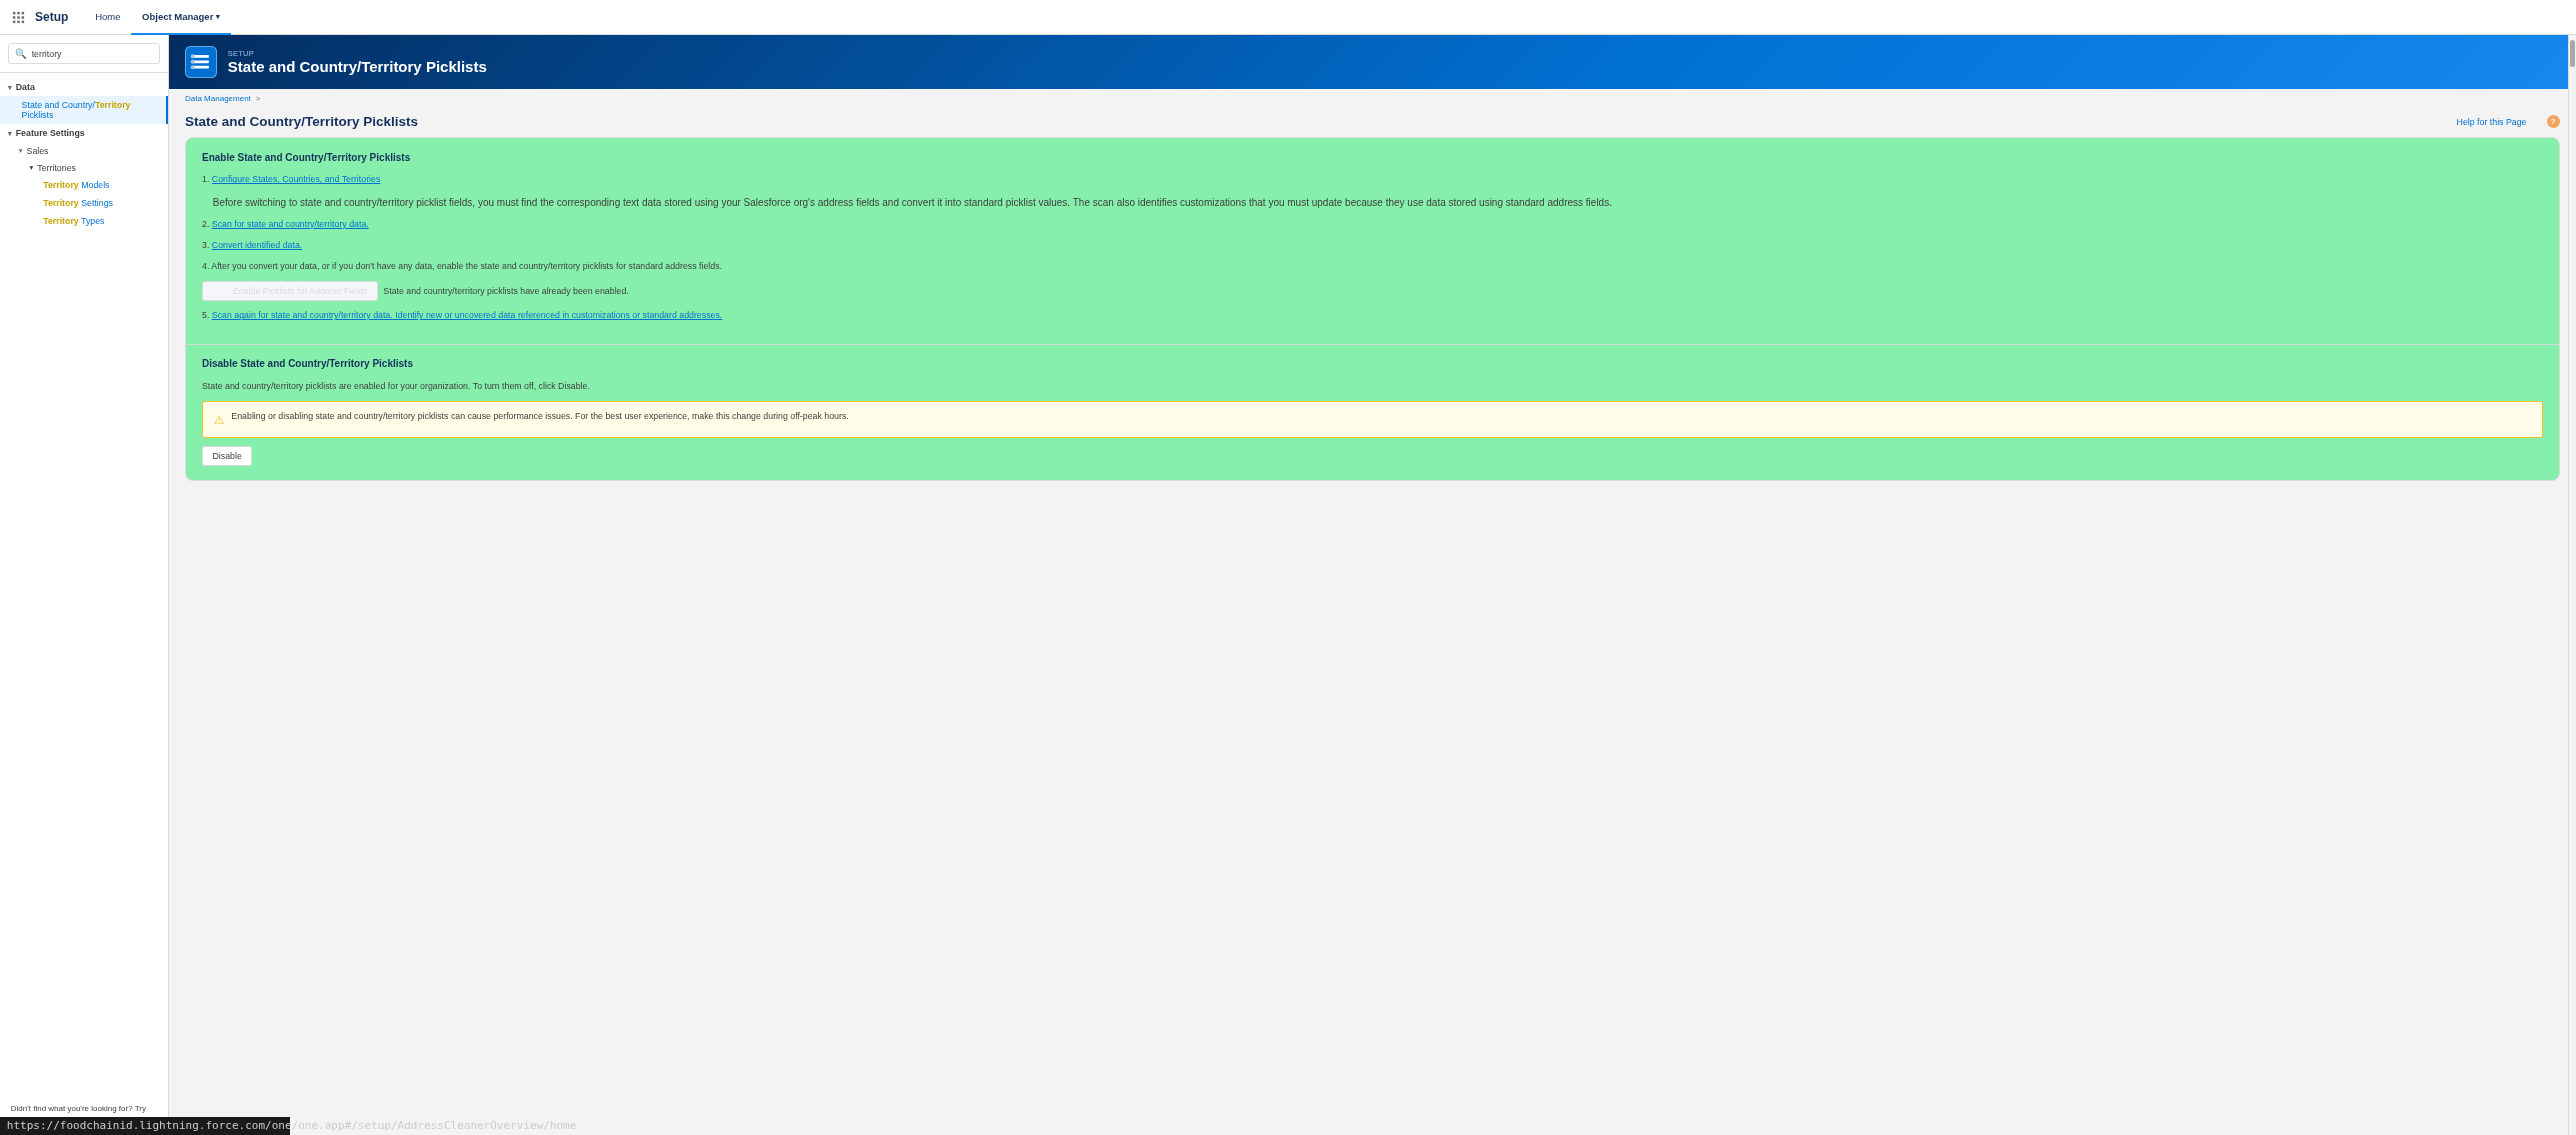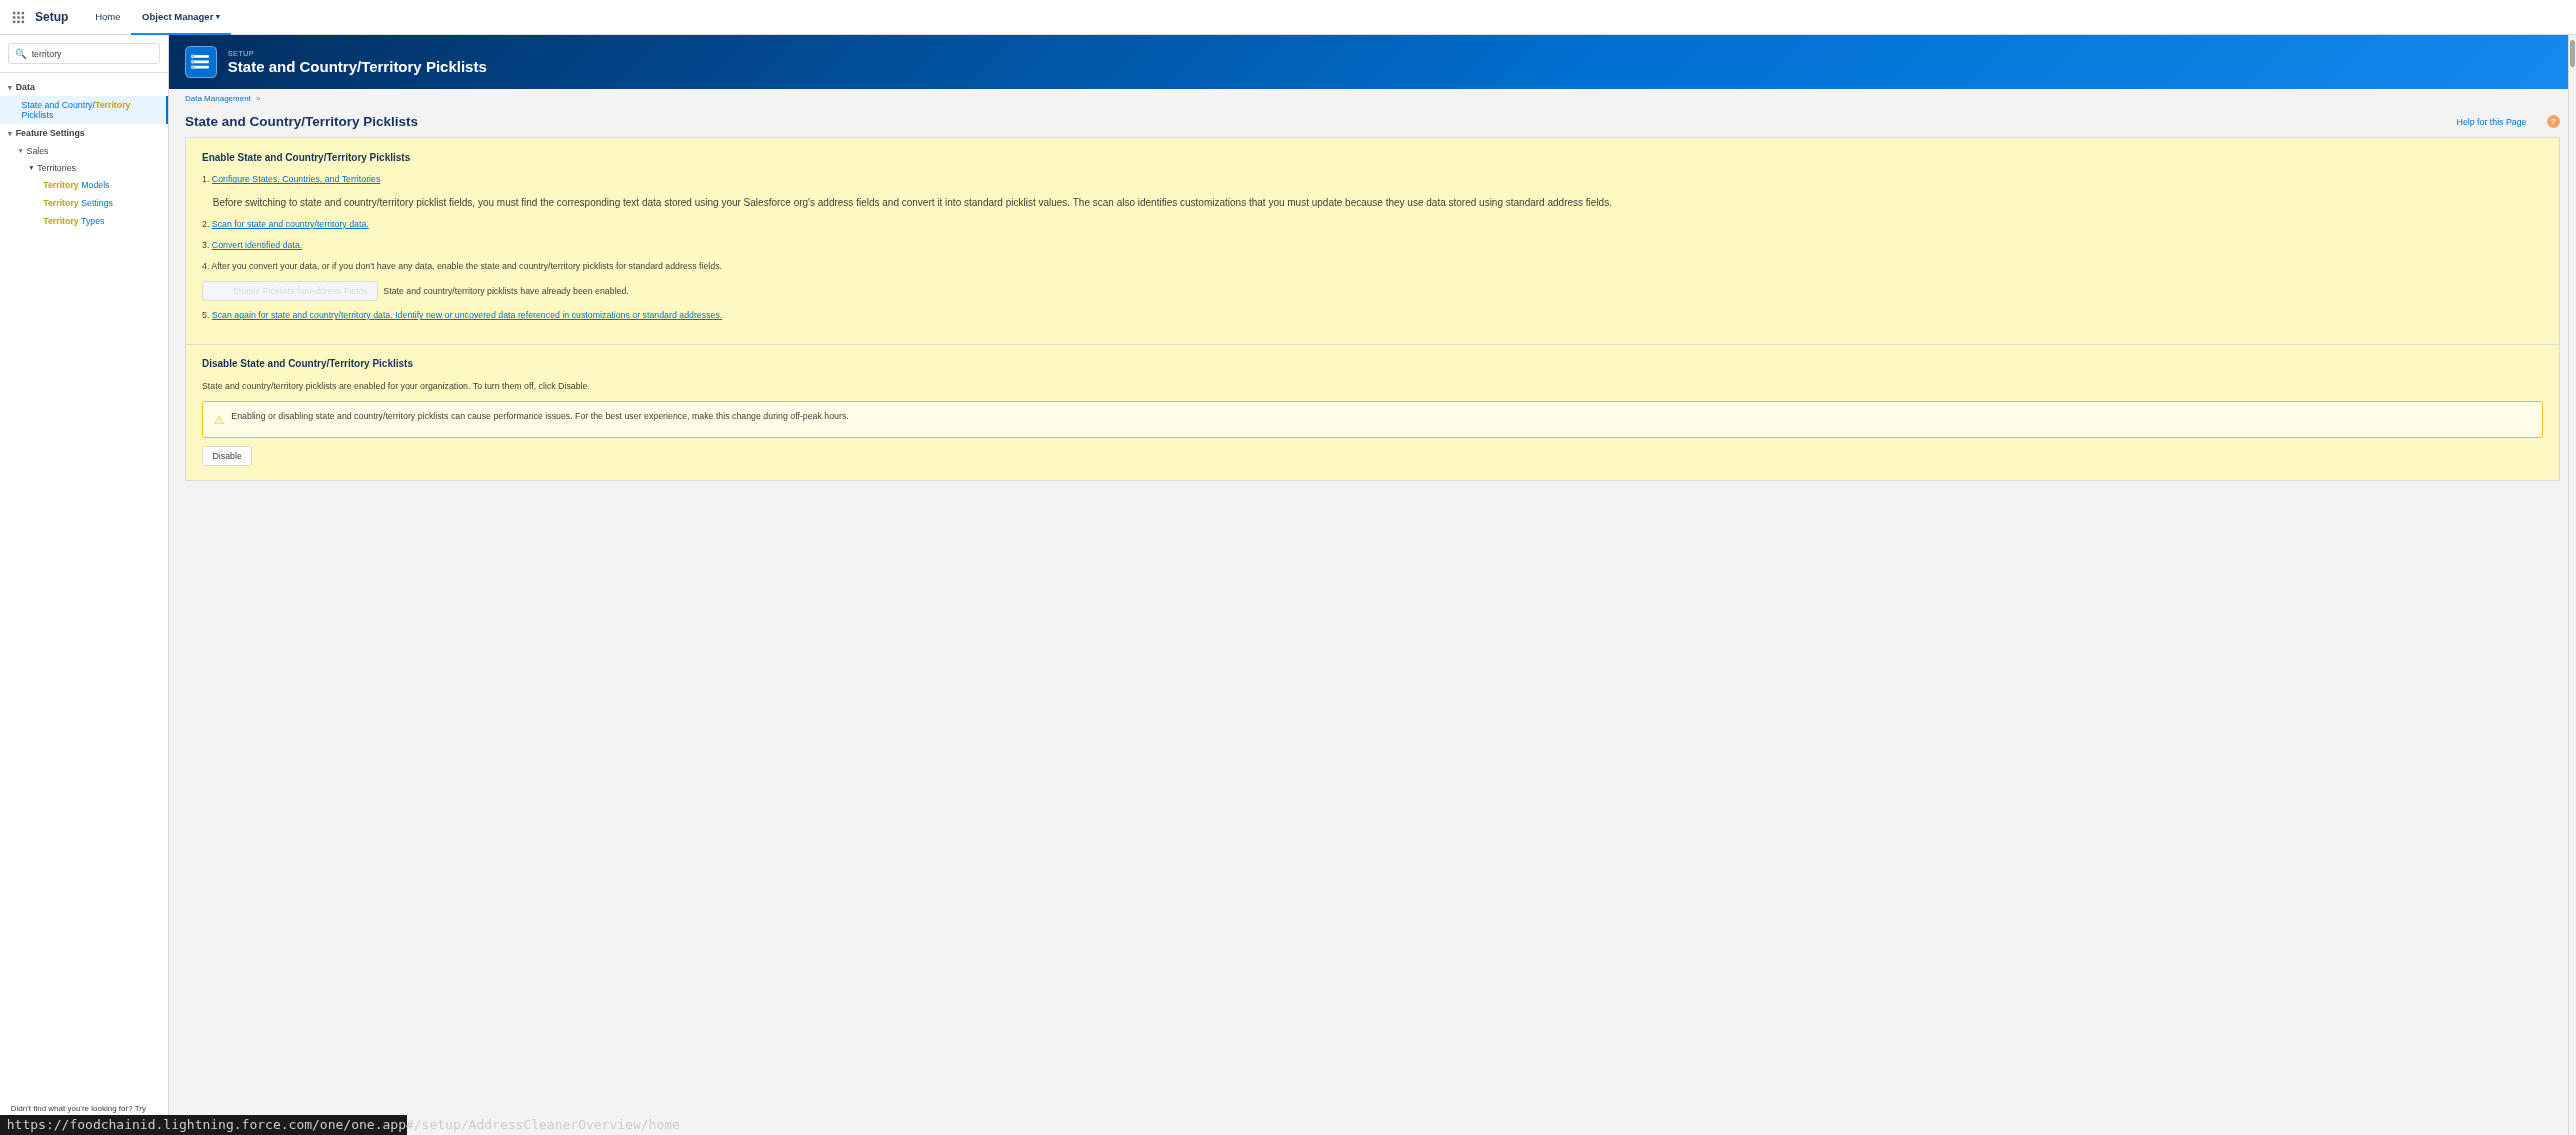--- a/index.html
+++ b/index.html
@@ -199,23 +199,23 @@
       background: #f4a460;
       border-radius: 50%;
       display: flex; align-items: center; justify-content: center;
       color: #fff;
       font-size: 8px;
       font-weight: 700;
     }
 
     .content-body {
       margin: 0 16px 12px;
-      background: #fef9c3;
+      background: #86efac;
       border: 0.7px solid #dddbda;
-      border-radius: 0;
+      border-radius: 8px;
     }
 
     .section {
       padding: 13.5px 16px;
       border-bottom: 0.7px solid #dddbda;
     }
     .section:last-child { border-bottom: none; }
 
     .section-title {
       font-size: 10px;
@@ -315,23 +315,23 @@
       background: #a8a8a8;
       border-radius: 2.7px;
     }
 
     .status-bar {
       position: fixed;
       bottom: 0;
       left: 0;
       background: #1a1a1a;
       color: #ccc;
-      font-size: 13px;
+      font-size: 11px;
       padding: 2.7px 6.8px;
-      width: 407px;
+      width: 290px;
       font-family: monospace;
     }
   </style>
 </head>
 <body>
 
 <nav class="top-nav">
   <div class="nav-grid-icon">
     <svg viewBox="0 0 24 24" width="15" height="15" fill="#706e6b">
       <rect x="3" y="3" width="4" height="4"></rect>

